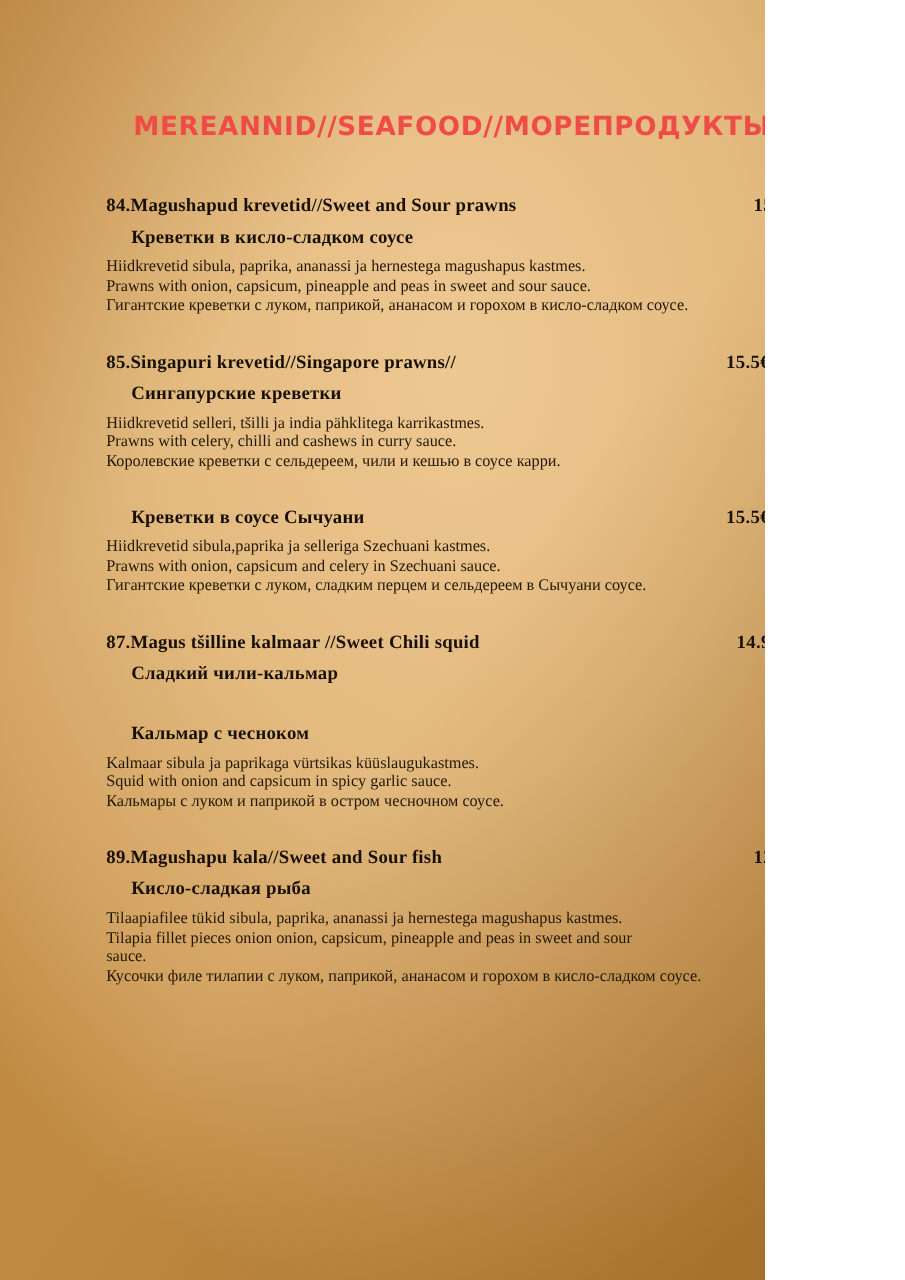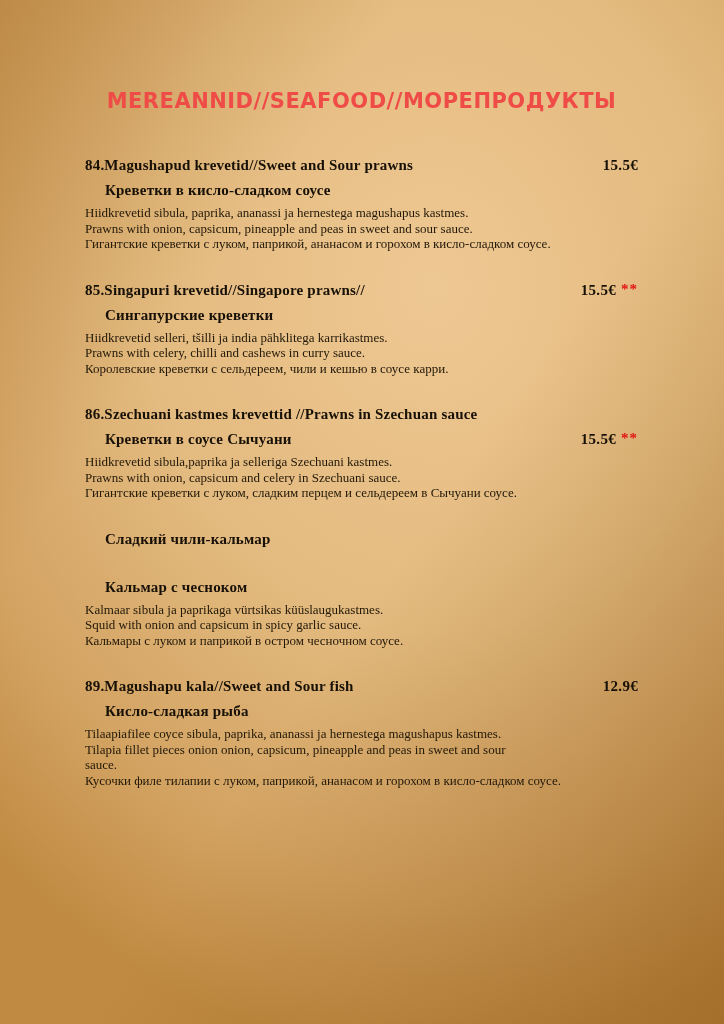--- a/index.html
+++ b/index.html
@@ -1,19 +1,19 @@
 <!DOCTYPE html>
 <html><head>
 <meta charset="utf-8">
 <style>
   * { margin:0; padding:0; box-sizing:border-box; }
   html,body { width:724px; height:1024px; }
   .page {
     position:relative;
-    width:724px; height:1024px;
+    width:612px; height:1024px;
     overflow:hidden;
     background:
       linear-gradient(125deg, rgba(158,102,30,0.40) 0%, rgba(158,102,30,0) 28%),
       linear-gradient(305deg, rgba(138,86,22,0.50) 0%, rgba(138,86,22,0) 45%),
       radial-gradient(ellipse 90% 75% at 60% 28%, #eec893 0%, #e3ba7f 45%, #d2a261 78%, #c08a42 100%);
     font-family:"DejaVu Sans", sans-serif;
   }
   .content {
     position:absolute;
     left:85px; top:88px; width:553px;
@@ -94,36 +94,36 @@
       <span class="price"><span class="price-value"></span><span class="stars"></span></span>
     </div>
     <div class="desc">
             <div class="desc-line">Hiidkrevetid selleri, tšilli ja india pähklitega karrikastmes.</div>
             <div class="desc-line">Prawns with celery, chilli and cashews in curry sauce.</div>
             <div class="desc-line">Королевские креветки с сельдереем, чили и кешью в соусе карри.</div>
           </div>
   </div>
 
   <div class="item">
-    <div class="row">
-      <span class="item-name">86.Szechuani kastmes krevettid //Prawns in Szechuan sauce</span>
-      <span class="price"><span class="price-value"></span><span class="stars"></span></span>
-    </div>
     <div class="row row2">
       <span class="item-name-ru">Креветки в соусе Сычуани</span>
       <span class="price"><span class="price-value">15.5€</span><span class="stars">**</span></span>
     </div>
     <div class="desc">
             <div class="desc-line">Hiidkrevetid sibula,paprika ja selleriga Szechuani kastmes.</div>
             <div class="desc-line">Prawns with onion, capsicum and celery in Szechuani sauce.</div>
             <div class="desc-line">Гигантские креветки с луком, сладким перцем и сельдереем в Сычуани соусе.</div>
           </div>
   </div>
 
   <div class="item">
+    <div class="row">
+      <span class="item-name">87.Magus tšilline kalmaar //Sweet Chili squid</span>
+      <span class="price"><span class="price-value">14.9€</span><span class="stars">*</span></span>
+    </div>
     <div class="row row2">
       <span class="item-name-ru">Сладкий чили-кальмар</span>
       <span class="price"><span class="price-value"></span><span class="stars"></span></span>
     </div>
   </div>
 
   <div class="item">
     <div class="row row2">
       <span class="item-name-ru">Кальмар с чесноком</span>
       <span class="price"><span class="price-value"></span><span class="stars"></span></span>
@@ -138,21 +138,21 @@
   <div class="item">
     <div class="row">
       <span class="item-name">89.Magushapu kala//Sweet and Sour fish</span>
       <span class="price"><span class="price-value">12.9€</span><span class="stars"></span></span>
     </div>
     <div class="row row2">
       <span class="item-name-ru">Кисло-сладкая рыба</span>
       <span class="price"><span class="price-value"></span><span class="stars"></span></span>
     </div>
     <div class="desc">
-            <div class="desc-line">Tilaapiafilee соусе sibula, paprika, ananassi ja hernestega magushapus kastmes.</div>
+            <div class="desc-line">Tilaapiafilee tükid sibula, paprika, ananassi ja hernestega magushapus kastmes.</div>
             <div class="desc-line">Tilapia fillet pieces onion onion, capsicum, pineapple and peas in sweet and sour</div>
             <div class="desc-line">sauce.</div>
             <div class="desc-line">Кусочки филе тилапии с луком, паприкой, ананасом и горохом в кисло-сладком соусе.</div>
           </div>
   </div>
 </div>
   </div>
 </div>
 
 </body></html>

